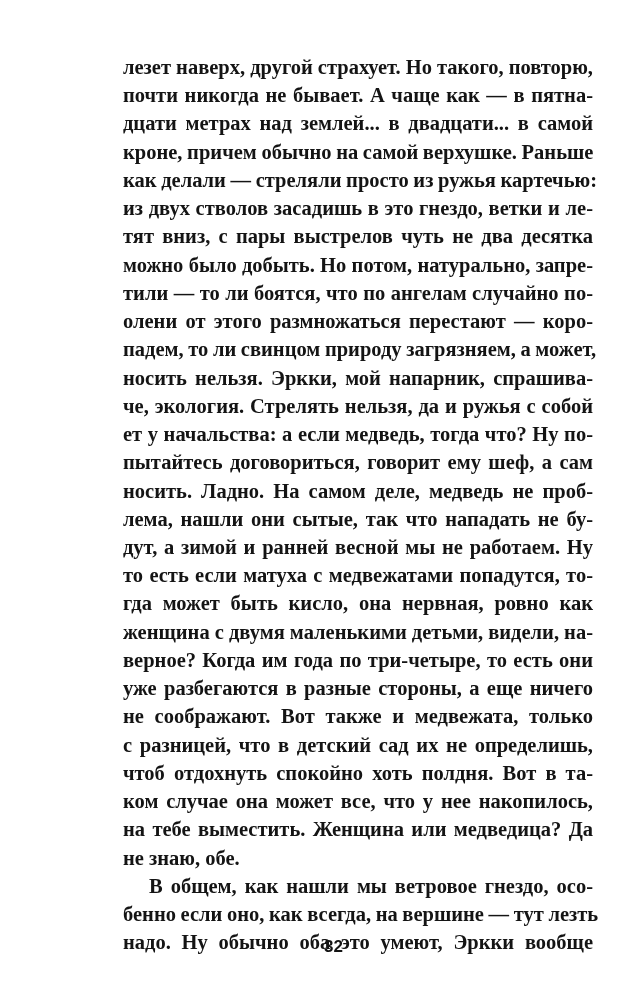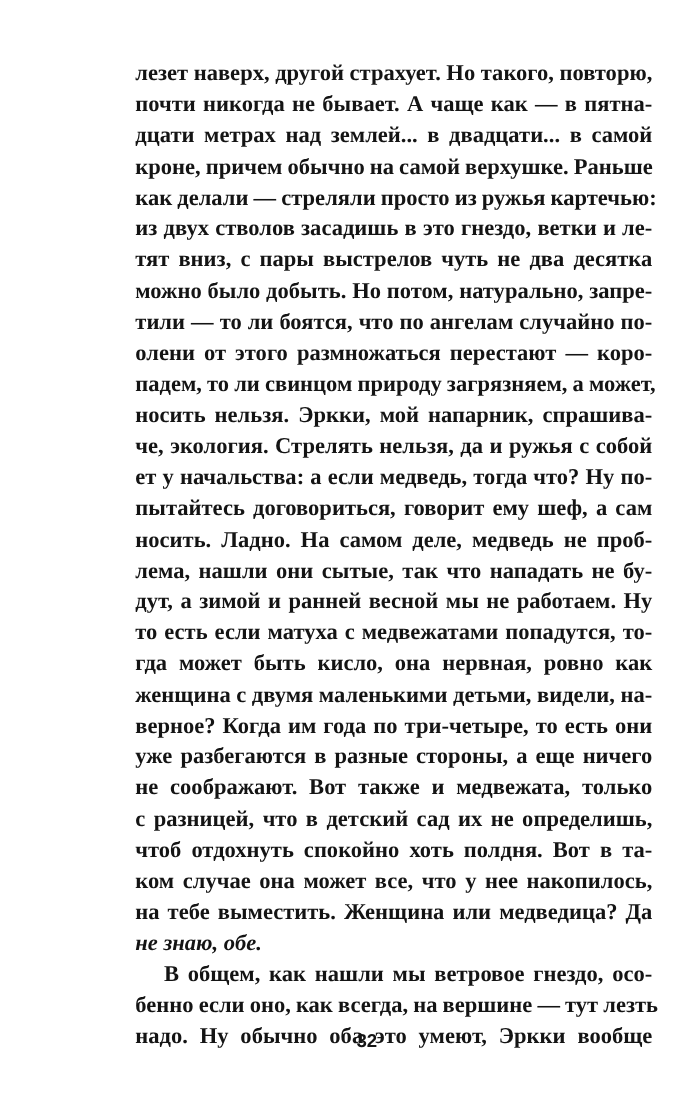--- a/index.html
+++ b/index.html
@@ -37,21 +37,20 @@
       height: 28.24px;
       white-space: nowrap;
       text-align: justify;
       text-align-last: justify;
       word-spacing: -0.5px;
     }
     .line.last {
       text-align: right;
       text-align-last: left;
       word-spacing: 0;
-      font-style: italic;
     }
     .line.indent {
       padding-left: 26px;
     }
     .page-number {
       position: absolute;
       left: 0;
       width: 619px;
       top: 937px;
       text-align: center;

